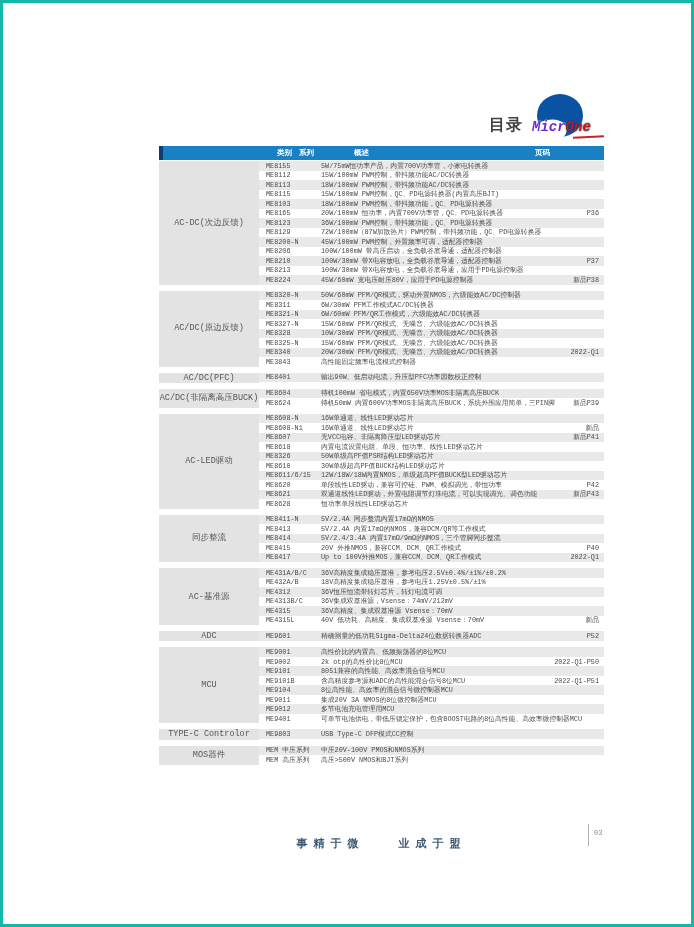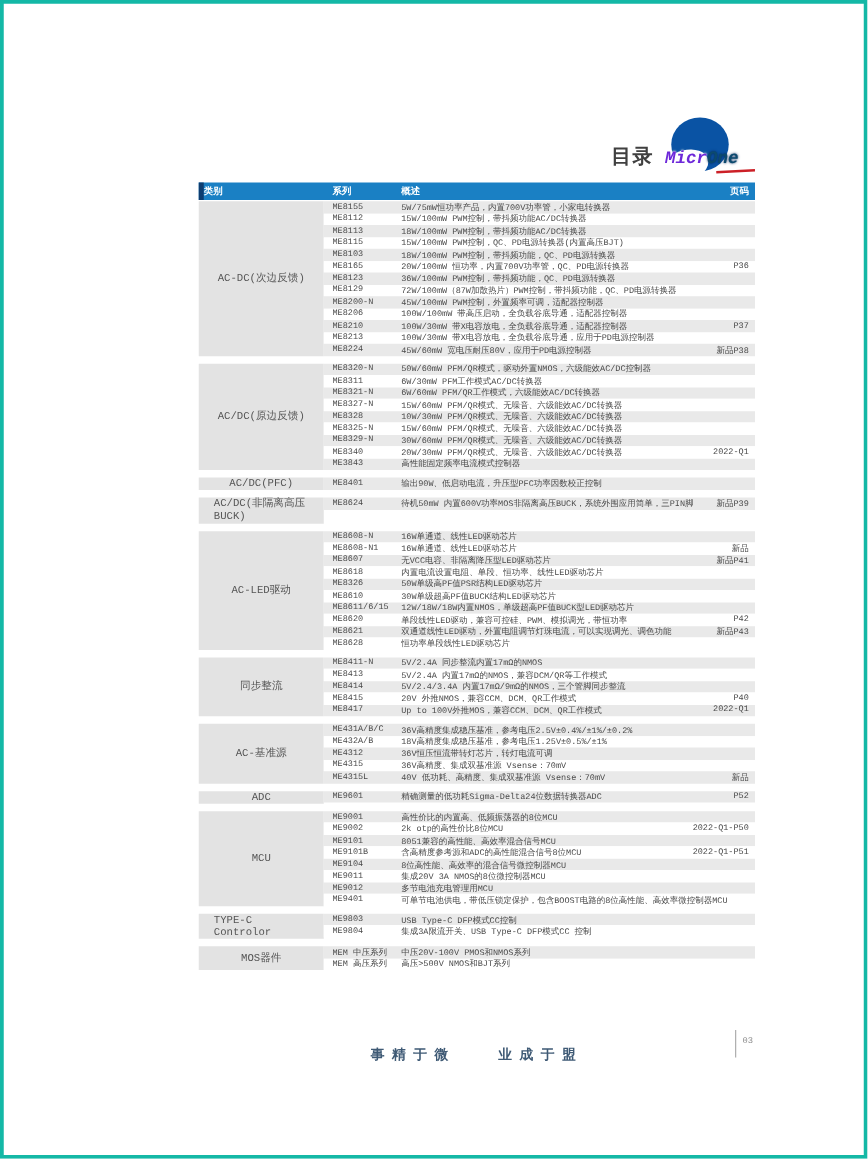--- a/index.html
+++ b/index.html
@@ -26,44 +26,44 @@
   .logo-crescent{
     position:absolute;left:-1px;top:27px;width:36px;height:24px;
     border-radius:50%;background:#ffffff;transform:rotate(-14deg);
   }
   .logo-text{
     position:absolute;left:0px;top:26px;
     font-size:14px;font-weight:bold;font-style:italic;
     letter-spacing:0px;white-space:nowrap;
   }
   .logo-micr{color:#6d28d9;text-shadow:0 0 2px #ffffff,0 0 1px #ffffff;}
-  .logo-one{color:#0c4a6e;text-shadow:0 0 2px #0a2a5e;}
+  .logo-one{color:#b91c1c;text-shadow:0 0 2px #0a2a5e;}
   .logo-redbar{
     position:absolute;left:41px;top:43px;width:31px;height:2px;
     background:#cc2027;transform:rotate(-3deg);
   }
   
   .toc{position:absolute;left:156px;top:143px;width:445px;}
   .thead{
     display:flex;align-items:center;height:14px;
     background:#1a80c4;color:#ffffff;
     border-left:4px solid #0d3d70;box-sizing:border-box;
     font-size:7.5px;font-weight:bold;
   }
-  .h-cat{width:96px;text-align:left;}
+  .h-cat{width:96px;text-align:right;padding-left:33px;}
   .h-series{width:55px;padding-left:7px;}
   .h-desc{flex:1;}
-  .h-page{width:64px;text-align:right;padding-right:5px;}
+  .h-page{width:64px;padding-right:5px;}
   .section{display:flex;margin-top:6px;}
   .section:first-of-type{margin-top:1px;}
   .cat{
     width:100px;flex-shrink:0;background:#e3e3e3;
     display:flex;align-items:center;justify-content:center;
-    text-align:left;color:#565656;font-size:8.5px;line-height:1.2;
-    padding:0 12px;box-sizing:border-box;
+    text-align:right;color:#565656;font-size:8.5px;line-height:1.2;
+    padding:0 0;box-sizing:border-box;
   }
   .rows{flex:1;min-width:0;}
   .row{
     display:flex;align-items:center;height:9.5px;
     font-size:6.8px;color:#4a4a4a;white-space:nowrap;
   }
   .row:nth-child(odd){background:#e9e9e9;}
   .row:nth-child(even){background:#ffffff;}
   .c-series{width:55px;flex-shrink:0;padding-left:7px;}
   .c-desc{flex:1;min-width:0;overflow:visible;}
@@ -201,25 +201,20 @@
               <div class="c-series">ME8328</div>
               <div class="c-desc">10W/30mW PFM/QR模式、无噪音、六级能效AC/DC转换器</div>
               <div class="c-page"></div>
             </div>
             <div class="row">
               <div class="c-series">ME8325-N</div>
               <div class="c-desc">15W/60mW PFM/QR模式、无噪音、六级能效AC/DC转换器</div>
               <div class="c-page"></div>
             </div>
             <div class="row">
-              <div class="c-series">ME8329-N</div>
-              <div class="c-desc">30W/60mW PFM/QR模式、无噪音、六级能效AC/DC转换器</div>
-              <div class="c-page"></div>
-            </div>
-            <div class="row">
               <div class="c-series">ME8340</div>
               <div class="c-desc">20W/30mW PFM/QR模式、无噪音、六级能效AC/DC转换器</div>
               <div class="c-page">2022-Q1</div>
             </div>
             <div class="row">
               <div class="c-series">ME3843</div>
               <div class="c-desc">高性能固定频率电流模式控制器</div>
               <div class="c-page"></div>
             </div>
           </div>
@@ -231,20 +226,25 @@
               <div class="c-series">ME8401</div>
               <div class="c-desc">输出90W、低启动电流，升压型PFC功率因数校正控制</div>
               <div class="c-page"></div>
             </div>
           </div>
         </div>
         <div class="section">
           <div class="cat">AC/DC(非隔离高压BUCK)</div>
           <div class="rows">
             <div class="row">
+              <div class="c-series">ME8604</div>
+              <div class="c-desc">待机100mW 省电模式，内置650V功率MOS非隔离高压BUCK</div>
+              <div class="c-page"></div>
+            </div>
+            <div class="row">
               <div class="c-series">ME8624</div>
               <div class="c-desc">待机50mW 内置600V功率MOS非隔离高压BUCK，系统外围应用简单，三PIN脚</div>
               <div class="c-page">新品P39</div>
             </div>
           </div>
         </div>
         <div class="section">
           <div class="cat">AC-LED驱动</div>
           <div class="rows">
             <div class="row">
@@ -341,20 +341,25 @@
               <div class="c-series">ME432A/B</div>
               <div class="c-desc">18V高精度集成稳压基准，参考电压1.25V±0.5%/±1%</div>
               <div class="c-page"></div>
             </div>
             <div class="row">
               <div class="c-series">ME4312</div>
               <div class="c-desc">36V恒压恒流带转灯芯片，转灯电流可调</div>
               <div class="c-page"></div>
             </div>
             <div class="row">
+              <div class="c-series">ME4313B/C</div>
+              <div class="c-desc">36V集成双基准源，Vsense：74mV/212mV</div>
+              <div class="c-page"></div>
+            </div>
+            <div class="row">
               <div class="c-series">ME4315</div>
               <div class="c-desc">36V高精度、集成双基准源 Vsense：70mV</div>
               <div class="c-page"></div>
             </div>
             <div class="row">
               <div class="c-series">ME4315L</div>
               <div class="c-desc">40V 低功耗、高精度、集成双基准源 Vsense：70mV</div>
               <div class="c-page">新品</div>
             </div>
           </div>
@@ -415,25 +420,20 @@
           </div>
         </div>
         <div class="section">
           <div class="cat">TYPE-C Controlor</div>
           <div class="rows">
             <div class="row">
               <div class="c-series">ME9803</div>
               <div class="c-desc">USB Type-C DFP模式CC控制</div>
               <div class="c-page"></div>
             </div>
-            <div class="row">
-              <div class="c-series">ME9804</div>
-              <div class="c-desc">集成3A限流开关、USB Type-C DFP模式CC 控制</div>
-              <div class="c-page"></div>
-            </div>
           </div>
         </div>
         <div class="section">
           <div class="cat">MOS器件</div>
           <div class="rows">
             <div class="row">
               <div class="c-series">MEM 中压系列</div>
               <div class="c-desc">中压20V-100V PMOS和NMOS系列</div>
               <div class="c-page"></div>
             </div>

